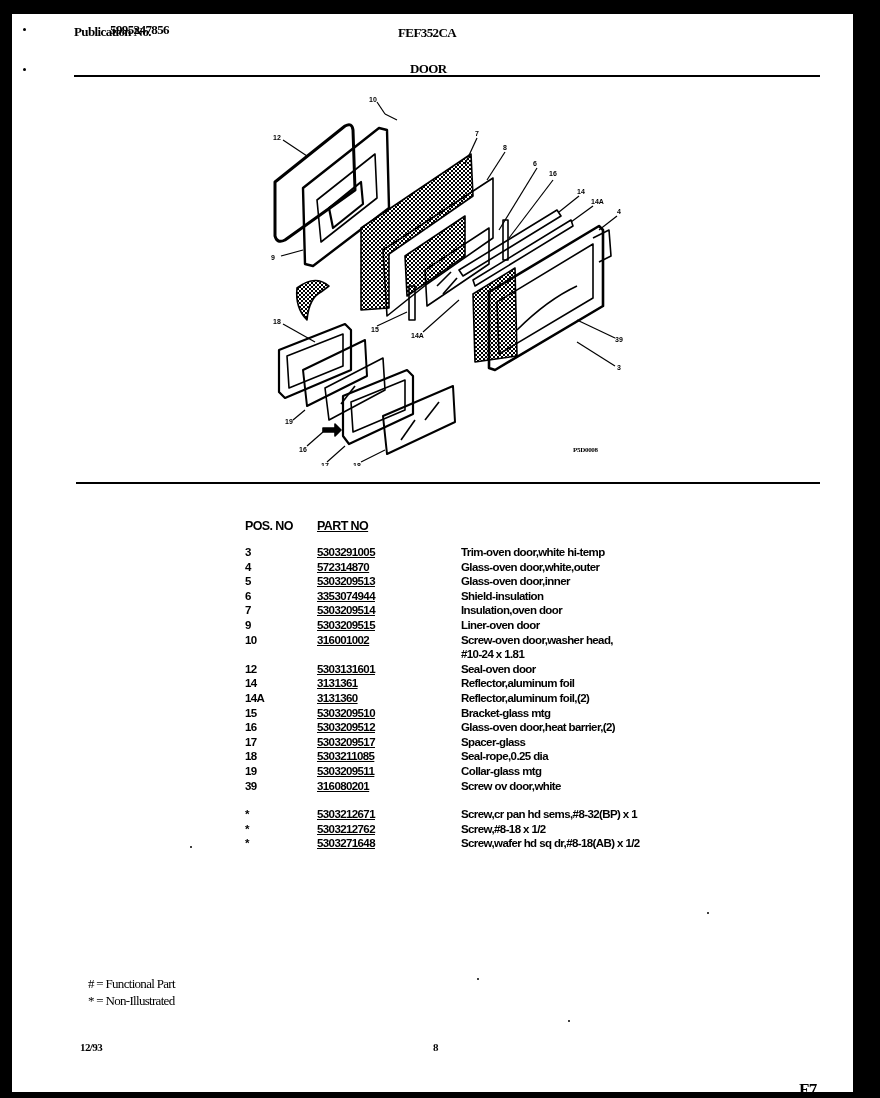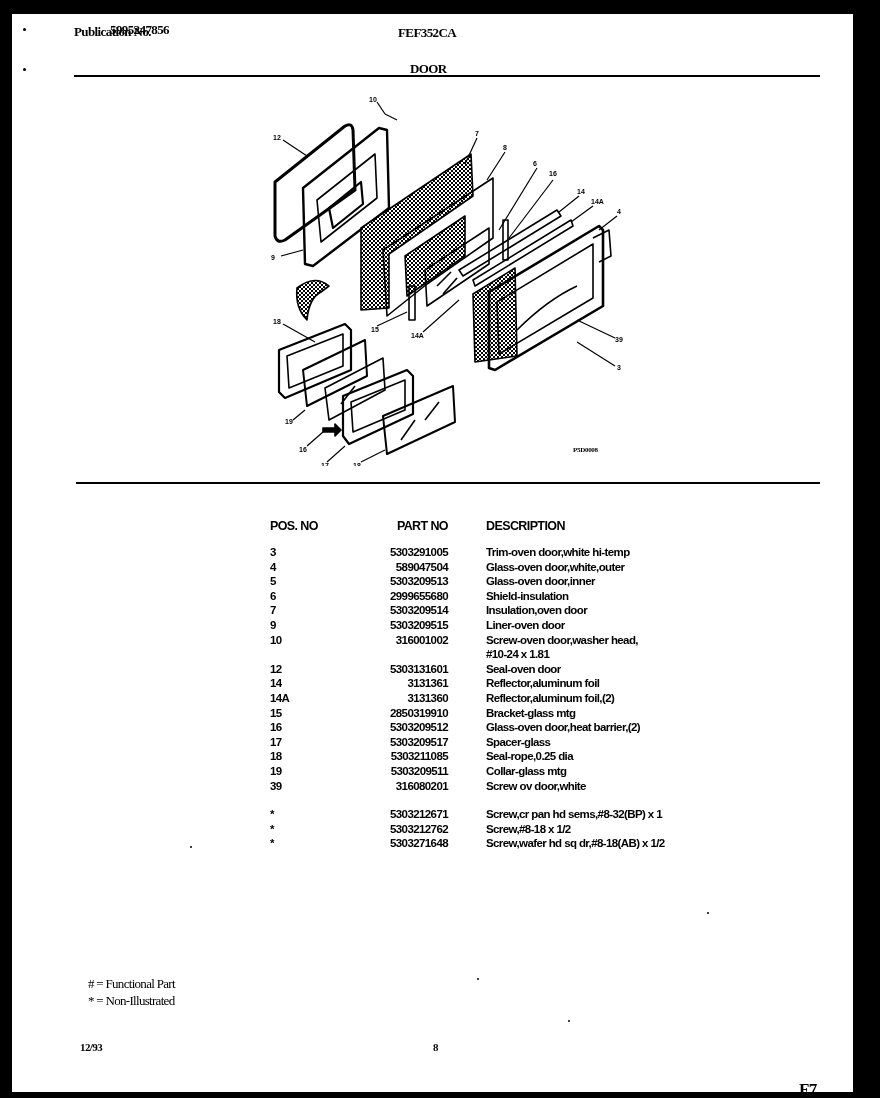--- a/index.html
+++ b/index.html
@@ -20,25 +20,25 @@
   .abs { position: absolute; font-family: Liberation Serif, serif; }
   .hdr { font-size: 13px; font-weight: bold; letter-spacing: -0.6px; line-height: 15px; }
   .rule { position: absolute; height: 2px; background: #000; }
   .dot { position: absolute; width: 3px; height: 3px; background: #000; border-radius: 50%; }
   .diagram { position: absolute; left: 225px; top: 66px; width: 400px; height: 386px; }
   .fig-id { font-size: 7px; font-weight: bold; letter-spacing: -0.3px; }
   .table { position: absolute; left: 233px; top: 505px; width: 440px; }
   .thead, .trow {
     display: grid;
     grid-template-columns: 72px 106px 262px;
-    font-weight: bold; letter-spacing: -0.6px; margin-left: 25px;
+    font-weight: bold; letter-spacing: -0.6px;
   }
   .thead { font-size: 12.5px; height: 20px; margin-bottom: 6px; }
   .trow { font-size: 11.5px; line-height: 14.6px; }
-  .c-part { text-align: right; padding-right: 0; }
+  .c-part { text-align: left; padding-right: 0; text-decoration: underline; }
   .c-desc { padding-left: 38px; white-space: nowrap; }
   .gap { height: 14px; }
   .legend { font-size: 13px; letter-spacing: -0.7px; line-height: 16.5px; }
   .footer { font-size: 11px; font-weight: bold; letter-spacing: -0.6px; }
   .callout { font-size: 7px; font-weight: bold; font-family: "Liberation Sans", sans-serif; }
 </style>
 </head>
 <body>
 
 <div class="page">
@@ -159,41 +159,40 @@
     </svg>
   </div>
   <div class="abs fig-id" style="left:561px;top:432px;">P5D0008</div>
 
   <div class="rule" style="left:64px;top:468px;width:744px;"></div>
 
   <div class="table" style="top:505px;">
     <div class="thead">
       <div>POS. NO</div>
       <div class="c-part">PART NO</div>
-      <div class="c-desc">DESCRIPTION</div>
     </div>
     <div id="rows">
         <div class="trow">
           <div>3</div>
           <div class="c-part">5303291005</div>
           <div class="c-desc">Trim-oven door,white hi-temp</div>
         </div>
         <div class="trow">
           <div>4</div>
-          <div class="c-part">589047504</div>
+          <div class="c-part">572314870</div>
           <div class="c-desc">Glass-oven door,white,outer</div>
         </div>
         <div class="trow">
           <div>5</div>
           <div class="c-part">5303209513</div>
           <div class="c-desc">Glass-oven door,inner</div>
         </div>
         <div class="trow">
           <div>6</div>
-          <div class="c-part">2999655680</div>
+          <div class="c-part">3353074944</div>
           <div class="c-desc">Shield-insulation</div>
         </div>
         <div class="trow">
           <div>7</div>
           <div class="c-part">5303209514</div>
           <div class="c-desc">Insulation,oven door</div>
         </div>
         <div class="trow">
           <div>9</div>
           <div class="c-part">5303209515</div>
@@ -219,21 +218,21 @@
           <div class="c-part">3131361</div>
           <div class="c-desc">Reflector,aluminum foil</div>
         </div>
         <div class="trow">
           <div>14A</div>
           <div class="c-part">3131360</div>
           <div class="c-desc">Reflector,aluminum foil,(2)</div>
         </div>
         <div class="trow">
           <div>15</div>
-          <div class="c-part">2850319910</div>
+          <div class="c-part">5303209510</div>
           <div class="c-desc">Bracket-glass mtg</div>
         </div>
         <div class="trow">
           <div>16</div>
           <div class="c-part">5303209512</div>
           <div class="c-desc">Glass-oven door,heat barrier,(2)</div>
         </div>
         <div class="trow">
           <div>17</div>
           <div class="c-part">5303209517</div>

